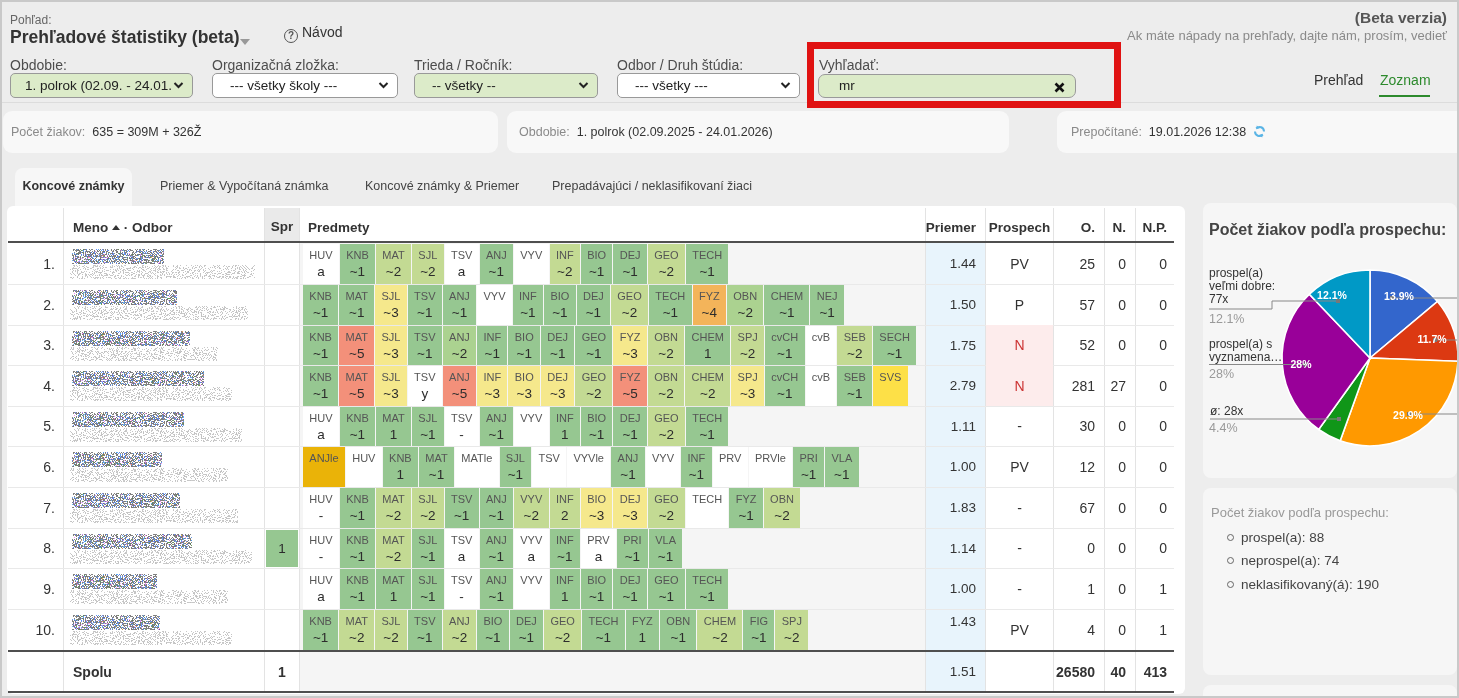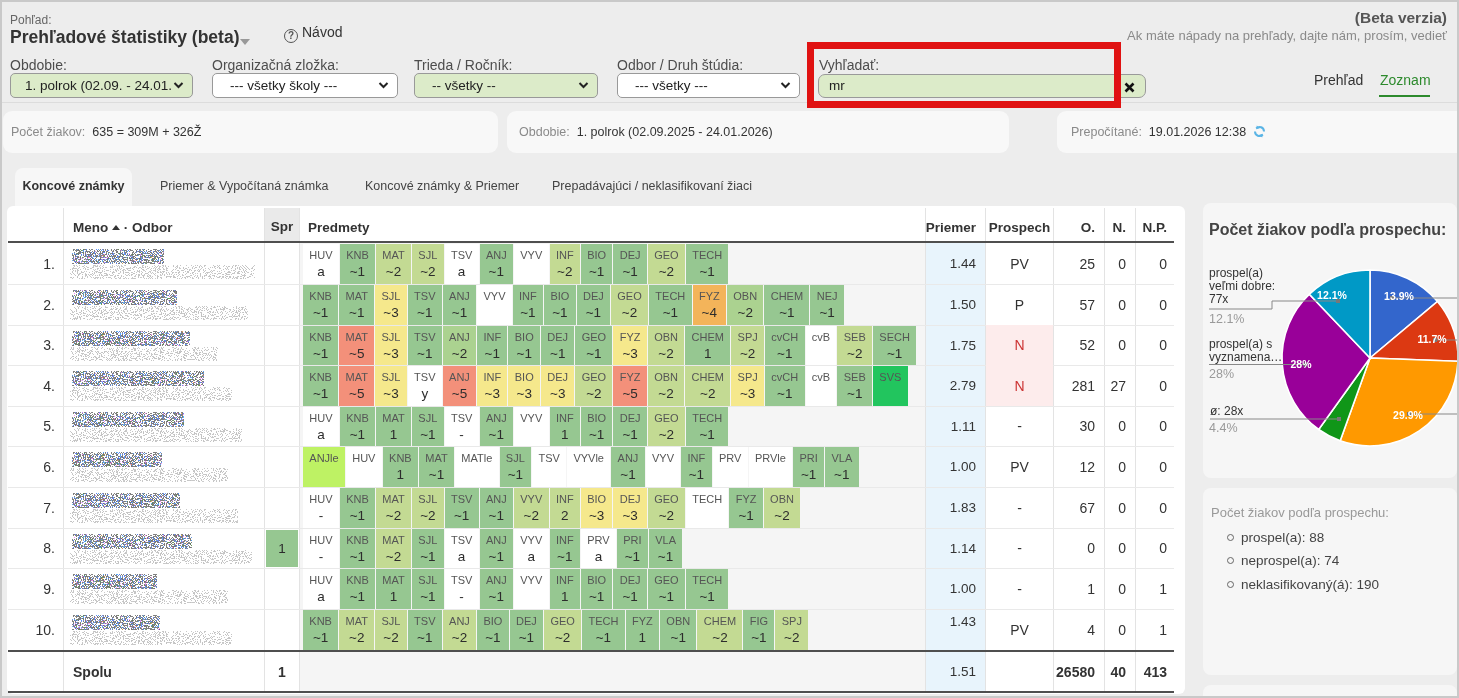--- a/index.html
+++ b/index.html
@@ -12,21 +12,21 @@
 #navod{left:284px;top:24px;font-size:14px;color:#333}
 #navod .qc{display:inline-block;width:14px;height:14px;border:1.4px solid #555;border-radius:50%;font-size:10px;line-height:12px;text-align:center;color:#555;font-weight:bold;vertical-align:-2px;margin-right:4px}
 #beta{right:12px;top:9px;font-size:15.5px;font-weight:bold;color:#555}
 #betasub{right:12px;top:28px;font-size:13px;color:#8a8a8a}
 
 .flabel{top:57px;font-size:14px;color:#4d4d4d}
 .sel{top:73px;height:25px;border:1px solid #999;border-radius:5px;font-size:13.5px;color:#222;line-height:23px;padding-left:14px;background:#fff;white-space:nowrap;overflow:hidden}
 .sel .chev{line-height:0}
 .sel.green{background:#dcebc9}
 .sel .chev{position:absolute;right:8px;top:7px}
-#search{left:818px;top:74px;width:328px;height:24px;background:#dcebc9;border:1px solid #9a9a9a;border-radius:7px;font-size:13.5px;color:#222;line-height:22px;padding-left:10px}
+#search{left:818px;top:74px;width:258px;height:24px;background:#dcebc9;border:1px solid #9a9a9a;border-radius:7px;font-size:13.5px;color:#222;line-height:22px;padding-left:20px}
 #search .x{position:absolute;right:9px;top:4px}
 #redbox{left:807px;top:42px;width:314px;height:66px;border:7px solid #e01212;z-index:50}
 #prehlad{left:1314px;top:72px;font-size:14px;color:#333}
 #zoznam{left:1380px;top:72px;font-size:14px;color:#2d8a2d}
 #zoznamline{left:1379px;top:95px;width:51px;height:2px;background:#2d8a2d}
 #filtersep{left:2px;top:102px;width:1455px;height:1px;background:#dcdcdc}
 
 .ibox{top:111px;height:42px;background:#f8f8f8;border-radius:9px;font-size:12.5px;color:#8a8a8a;line-height:42px}
 .ibox b{color:#333;font-weight:normal}
 #ibox1{left:3px;width:495px;padding-left:8px}
@@ -522,21 +522,21 @@
       <div class="cv">~1</div>
     </div>
     <div class="chip" style="background:#ffffff;">
       <div class="cn">cvB</div>
       <div class="cv">&nbsp;</div>
     </div>
     <div class="chip" style="background:#96c791;">
       <div class="cn">SEB</div>
       <div class="cv">~1</div>
     </div>
-    <div class="chip" style="background:#22c55e;">
+    <div class="chip" style="background:#fde047;">
       <div class="cn">SVS</div>
       <div class="cv">&nbsp;</div>
     </div>
   </div>
 <div class="prm" style="top:365px;height:41px">2.79</div>
 <div class="pros pink" style="top:365px;height:41px">N</div>
 <div class="colO" style="top:365px;height:41px">281</div>
 <div class="colN" style="top:365px;height:41px">27</div>
 <div class="colP" style="top:365px;height:41px">0</div>
 
@@ -608,21 +608,21 @@
 <div class="rnum" style="top:446px;height:41px">6.</div>
 <svg class="ns" style="left:72px;top:452px" width="90" height="15">
     <rect width="90" height="15" fill="none" filter="url(#nzd)"></rect>
     <rect width="90" height="15" fill="none" filter="url(#nzc2)"></rect>
   </svg>
 <svg class="ns" style="left:70px;top:468px" width="158" height="14">
     <rect width="158" height="14" fill="none" filter="url(#nzg2)"></rect>
   </svg>
 
 <div class="chiprow" style="top:446px;height:41px">
-    <div class="chip" style="background:#bef264;text-align:right;">
+    <div class="chip" style="background:#eab308;text-align:right;">
       <div class="cn">ANJle</div>
       <div class="cv">&nbsp;</div>
     </div>
     <div class="chip" style="background:#ffffff;">
       <div class="cn">HUV</div>
       <div class="cv">&nbsp;</div>
     </div>
     <div class="chip" style="background:#96c791;">
       <div class="cn">KNB</div>
       <div class="cv">1</div>

